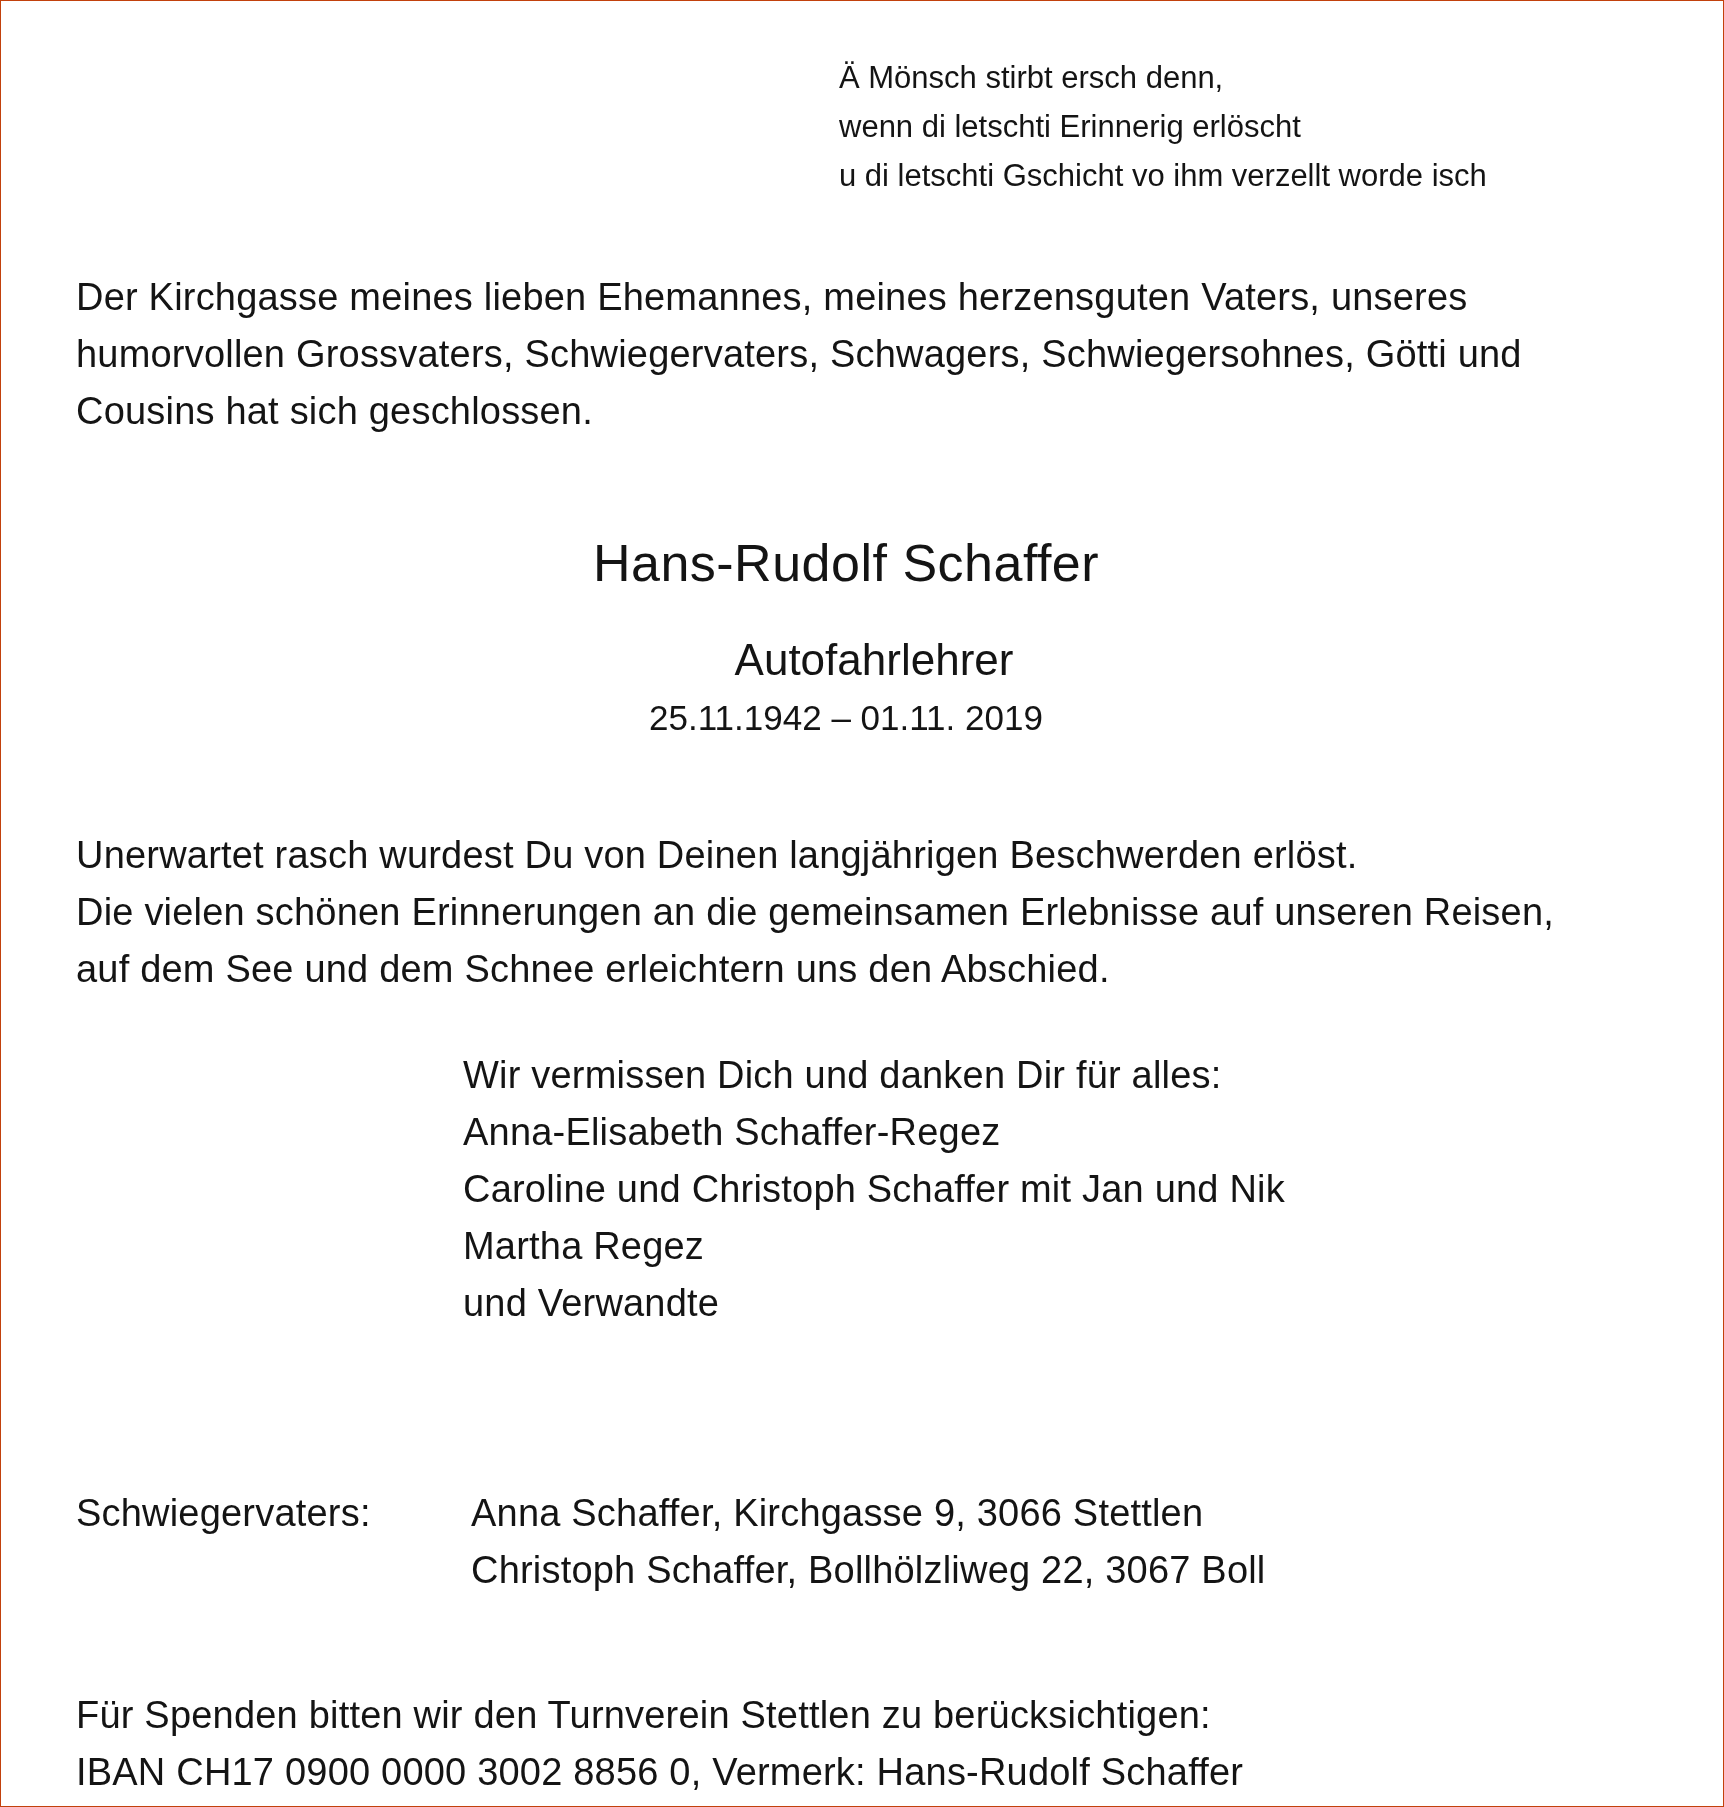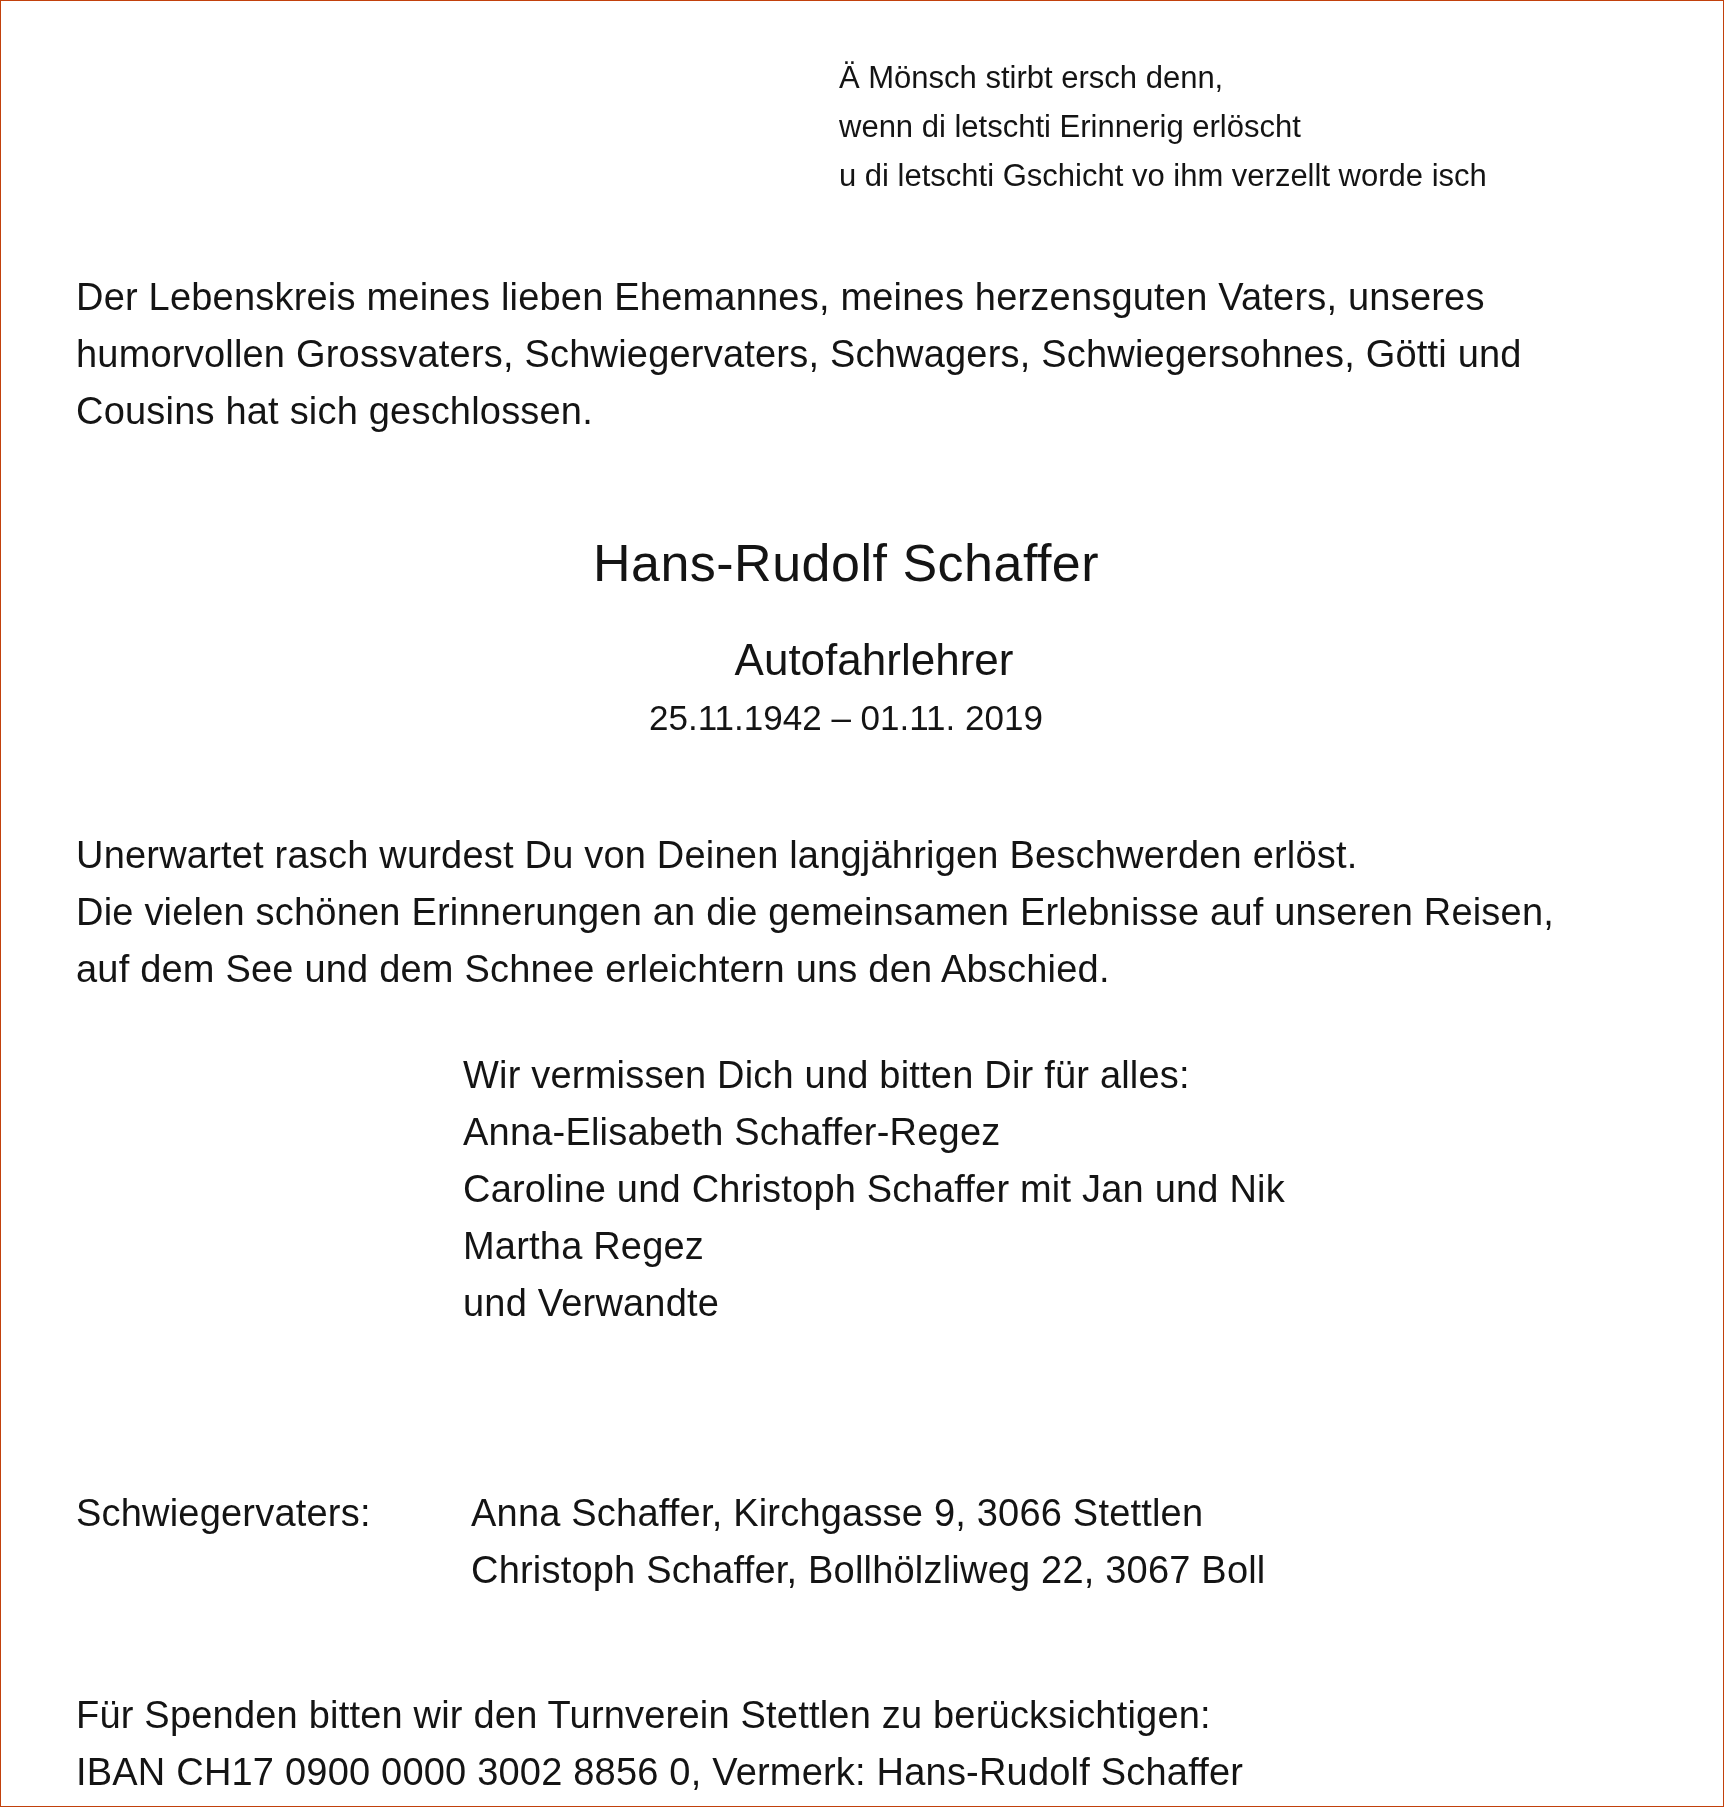--- a/index.html
+++ b/index.html
@@ -62,39 +62,39 @@
 
 <div class="page">
 
   <div class="block quote">
     <div>Ä Mönsch stirbt ersch denn,</div>
     <div>wenn di letschti Erinnerig erlöscht</div>
     <div>u di letschti Gschicht vo ihm verzellt worde isch</div>
   </div>
 
   <div class="block body-text intro">
-    <div>Der Lebenskreis meines lieben Ehemannes, meines herzensguten Vaters, unseres</div>
+    <div>Der Kirchgasse meines lieben Ehemannes, meines herzensguten Vaters, unseres</div>
     <div>humorvollen Grossvaters, Schwiegervaters, Schwagers, Schwiegersohnes, Götti und</div>
     <div>Cousins hat sich geschlossen.</div>
   </div>
 
   <div class="block centered name">Hans-Rudolf Schaffer</div>
 
   <div class="block centered profession">Autofahrlehrer</div>
 
   <div class="block centered dates">25.11.1942 – 01.11. 2019</div>
 
   <div class="block body-text farewell">
     <div>Unerwartet rasch wurdest Du von Deinen langjährigen Beschwerden erlöst.</div>
     <div>Die vielen schönen Erinnerungen an die gemeinsamen Erlebnisse auf unseren Reisen,</div>
     <div>auf dem See und dem Schnee erleichtern uns den Abschied.</div>
   </div>
 
   <div class="block body-text mourners">
-    <div>Wir vermissen Dich und bitten Dir für alles:</div>
+    <div>Wir vermissen Dich und danken Dir für alles:</div>
     <div>Anna-Elisabeth Schaffer-Regez</div>
     <div>Caroline und Christoph Schaffer mit Jan und Nik</div>
     <div>Martha Regez</div>
     <div>und Verwandte</div>
   </div>
 
 
   <div class="block body-text addresses-label">Schwiegervaters:</div>
 
   <div class="block body-text addresses-values">

